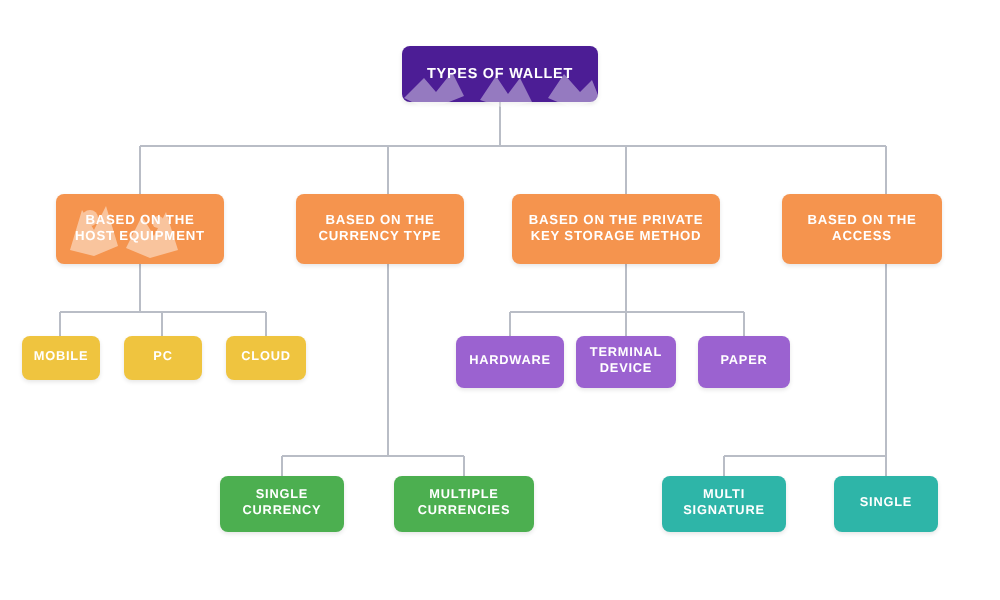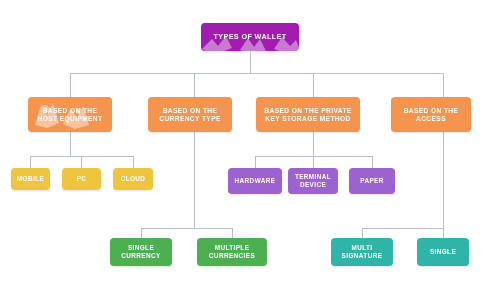--- a/index.html
+++ b/index.html
@@ -41,21 +41,21 @@
     padding: 2px 4px;
     font-weight: 700;
     text-transform: uppercase;
     box-shadow: 0 1px 2px rgba(0,0,0,0.10);
     z-index: 2;
   }
   .node span {
     display: block;
     width: 100%;
   }
-  .root      { background: #a21caf; font-size: 7.2px; }
+  .root      { background: #4c1d95; font-size: 7.2px; }
   .lvl-orange{ background: #f5944e; font-size: 6.6px; }
   .lvl-yellow{ background: #efc43f; font-size: 6.4px; }
   .lvl-purple{ background: #9b62d0; font-size: 6.4px; }
   .lvl-green { background: #4caf50; font-size: 6.4px; }
   .lvl-teal  { background: #2eb5a8; font-size: 6.4px; }
 
   
   .watermark {
     position: absolute;
     z-index: 3;

